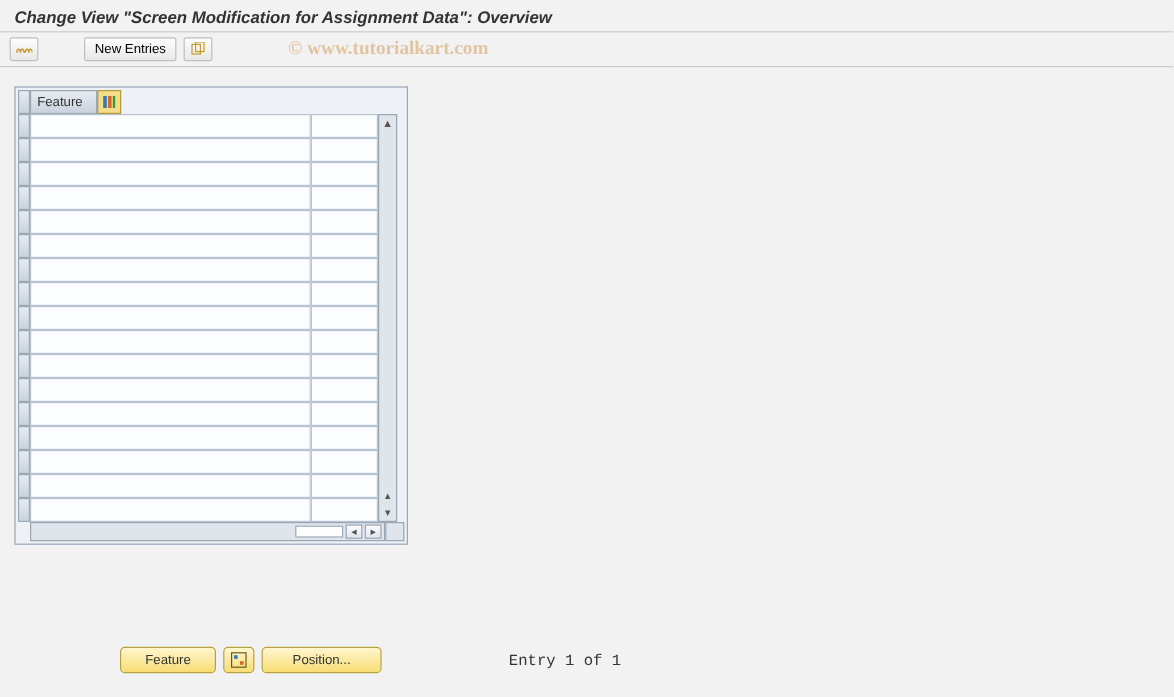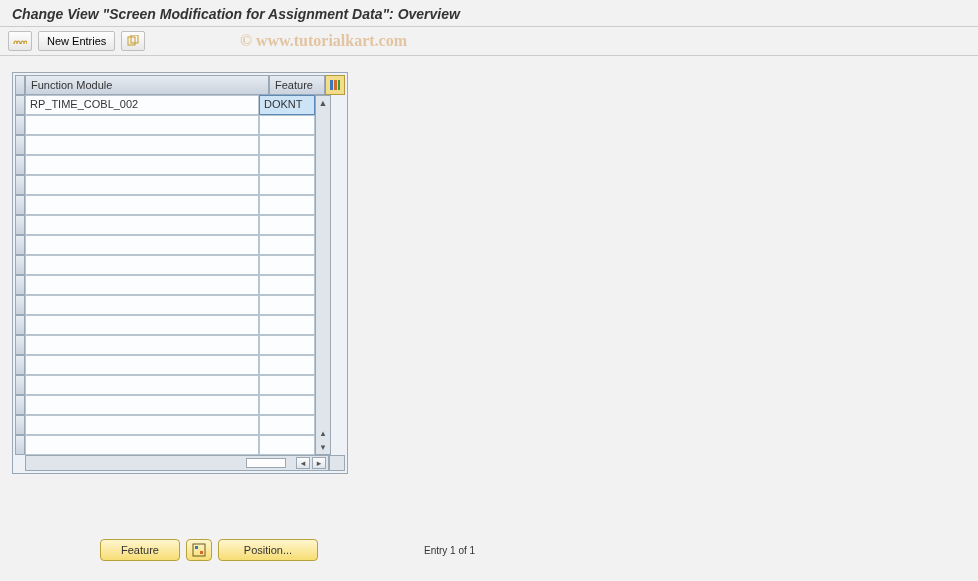--- a/index.html
+++ b/index.html
@@ -41,20 +41,21 @@
     }
     .toolbar-text-btn {
       padding: 2px 8px;
       height: 20px;
       border: 1px solid #bfbfbf;
       border-radius: 2px;
       background: linear-gradient(#fdfdfd,#e8e8e8);
       cursor: pointer;
       display: inline-flex;
       align-items: center;
+      margin-left: 32px;
     }
     .watermark {
       position: absolute;
       top: 32px;
       left: 240px;
       font-size: 16px;
       color: rgba(200,120,30,0.38);
       font-family: "Times New Roman", serif;
       pointer-events: none;
       font-weight: bold;
@@ -178,22 +179,23 @@
     .icon-btn-yellow {
       height: 22px; width: 26px;
       border: 1px solid #b7a23c;
       border-radius: 4px;
       background: linear-gradient(#fff6cf,#f7dd74);
       display:inline-flex; align-items:center; justify-content:center;
       cursor:pointer;
     }
     .status-text {
       margin-left: 100px;
-      font-size: 10px;
+      font-size: 13px;
       color: #333;
+      font-family: Liberation Mono, monospace;
     }
   </style>
 </head>
 <body>
 
 <div class="title-bar">Change View "Screen Modification for Assignment Data": Overview</div>
 
 <div class="toolbar">
   <span class="toolbar-btn">
     <svg width="14" height="12" viewBox="0 0 14 12">
@@ -209,38 +211,32 @@
   </span>
 </div>
 
 <div class="watermark">© www.tutorialkart.com</div>
 
 <div class="content-area">
   <div class="table-wrapper">
 
     <div class="table-header-row">
       <div class="row-handle" style="height:20px;"></div>
-      <div class="table-header-cell col-fm">Function Module</div>
       <div class="table-header-cell col-feat">Feature</div>
       <div class="col-action">
         <svg width="12" height="12" viewBox="0 0 12 12">
             <rect x="1" y="1" width="3" height="10" fill="#3a78b5"></rect>
             <rect x="5" y="1" width="3" height="10" fill="#d36a2a"></rect>
             <rect x="9" y="1" width="2" height="10" fill="#3a9a3a"></rect>
           </svg>
       </div>
     </div>
 
     <div class="table-body">
       <div class="rows-area" id="rows-area">
-          <div class="row-line">
-            <div class="row-handle"></div>
-            <div class="cell cell-fm">RP_TIME_COBL_002</div>
-            <div class="cell cell-feat selected">DOKNT</div>
-          </div>
           <div class="row-line">
             <div class="row-handle"></div>
             <div class="cell cell-fm"></div>
             <div class="cell cell-feat"></div>
           </div>
           <div class="row-line">
             <div class="row-handle"></div>
             <div class="cell cell-fm"></div>
             <div class="cell cell-feat"></div>
           </div>

